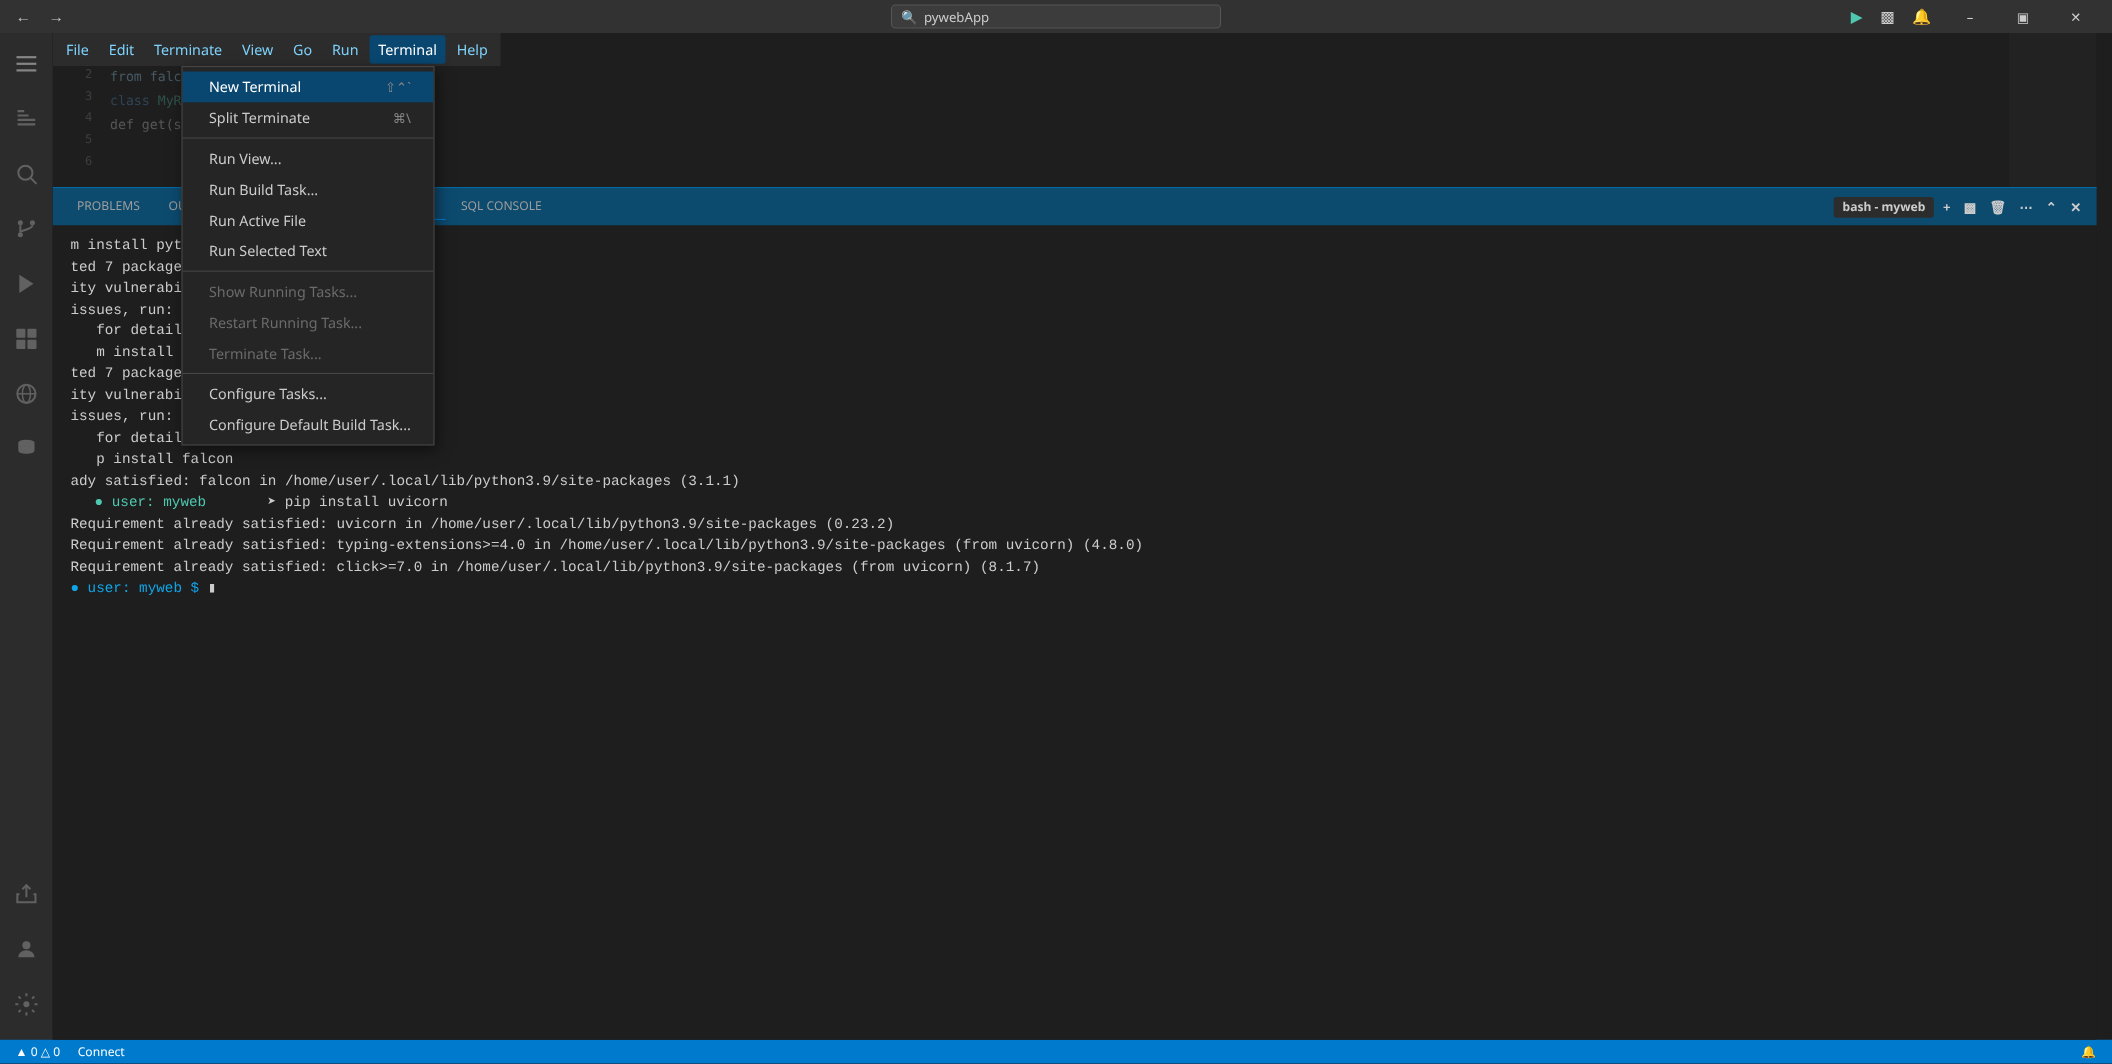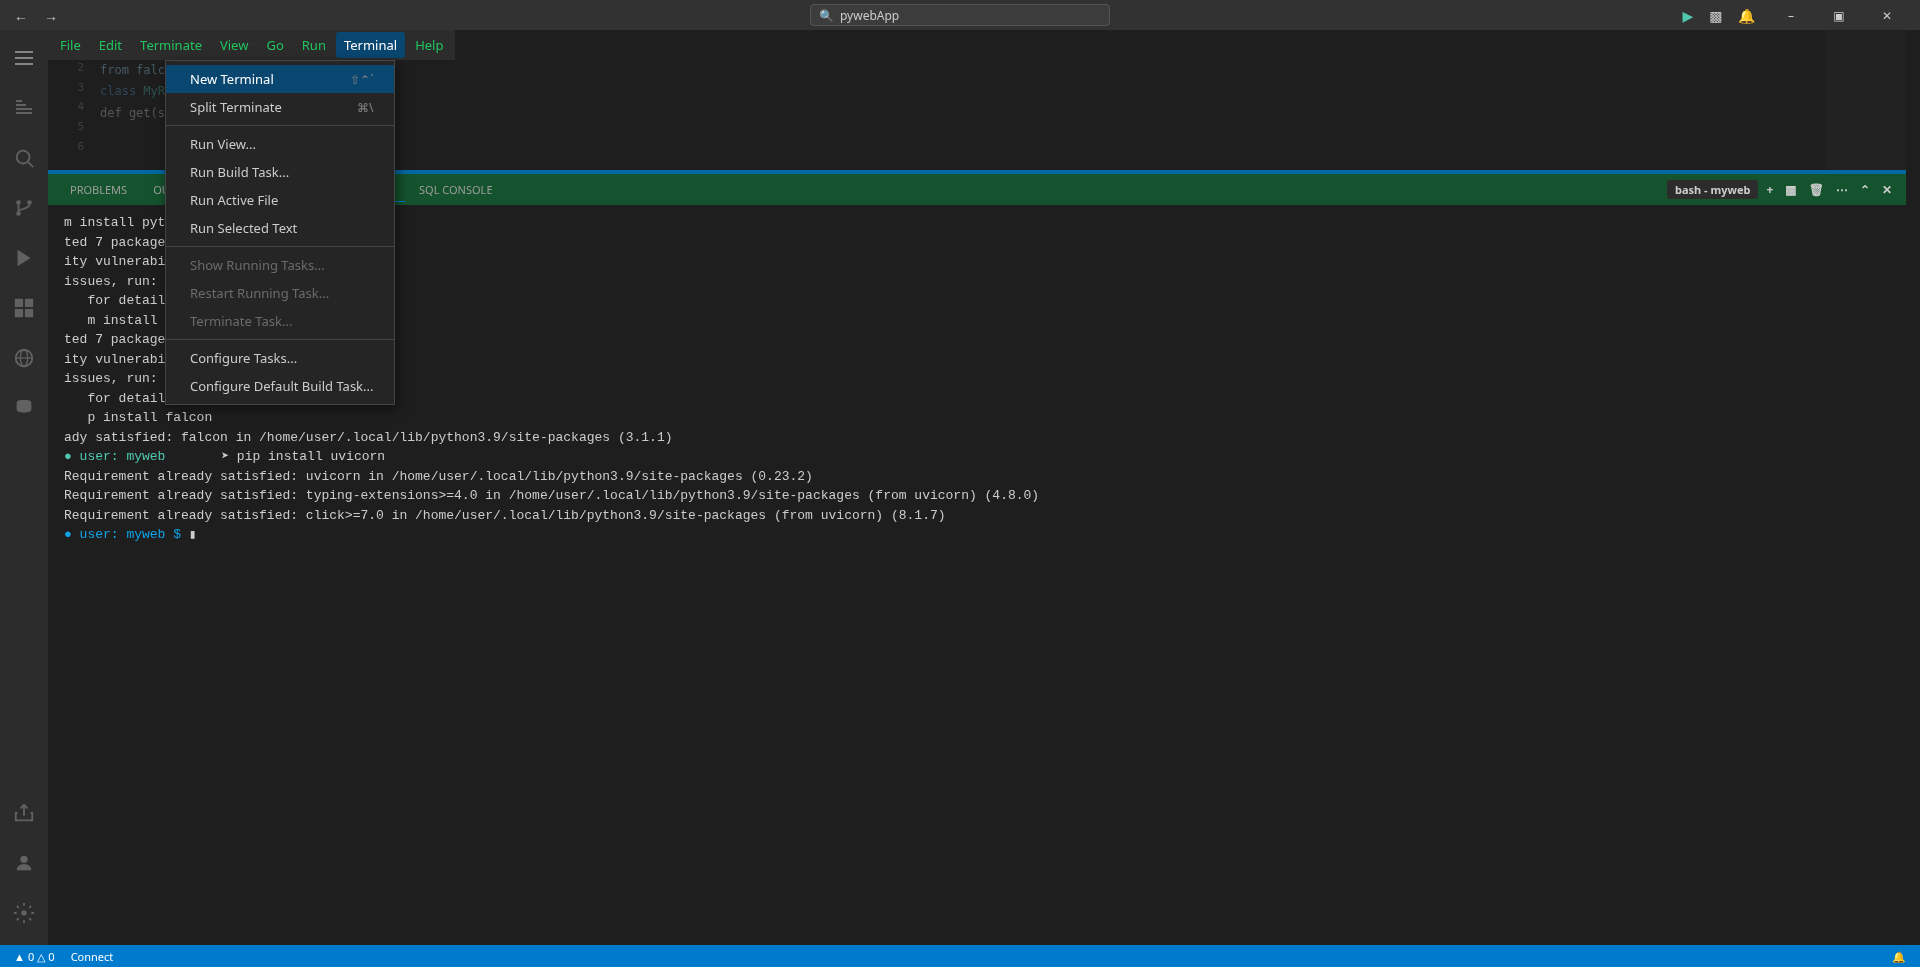--- a/index.html
+++ b/index.html
@@ -118,21 +118,21 @@
       align-items: center;
       padding: 0 4px;
       gap: 2px;
       z-index: 100;
     }
     .menu-item {
       padding: 4px 8px;
       cursor: pointer;
       border-radius: 3px;
       font-size: 13px;
-      color: #22c55e;
+      color: #7dd3fc;
     }
     .menu-item.active { background: #094771; color: #ffffff; }
 
     
     .dropdown {
       position: absolute;
       background: #252526;
       border: 1px solid #454545;
       box-shadow: 2px 4px 12px rgba(0,0,0,0.5);
       min-width: 160px;
@@ -179,26 +179,26 @@
 
     
     .terminal-panel {
       flex: 1;
       display: flex;
       flex-direction: column;
       background: #1e1e1e;
     }
     .terminal-tabs-bar {
       height: 35px;
-      background: #14532d;
+      background: #0c4a6e;
       display: flex;
       align-items: center;
       padding: 0 10px;
       gap: 2px;
-      border-top: 4px solid #0369a1;
+      border-top: 1px solid #0369a1;
     }
     .terminal-tab {
       padding: 4px 12px;
       cursor: pointer;
       font-size: 11px;
       color: #9d9d9d;
       border-bottom: 1px solid transparent;
     }
     .terminal-tab.active {
       color: #ffffff;
@@ -508,21 +508,21 @@
         <div class="term-line">issues, run:</div>
         <div class="term-line">&nbsp;&nbsp; for details.</div>
         <div class="term-line">&nbsp;&nbsp; m install pip</div>
         <div class="term-line">ted 7 packages in 328ms</div>
         <div class="term-line">ity vulnerabilities</div>
         <div class="term-line">issues, run:</div>
         <div class="term-line">&nbsp;&nbsp; for details.</div>
         <div class="term-line">&nbsp;&nbsp; p install falcon</div>
         <div class="term-line">ady satisfied: falcon in /home/user/.local/lib/python3.9/site-packages (3.1.1)</div>
         <div class="term-line">
-          <span style="color:#4ec9b0;">● user: myweb</span>
+          <span style="color:#4ec9b0;margin-left:22px;">● user: myweb</span>
           <span style="color:#cccccc;margin-left:48px;"> ➤ pip install uvicorn</span>
         </div>
         <div class="term-line">Requirement already satisfied: uvicorn in /home/user/.local/lib/python3.9/site-packages (0.23.2)</div>
         <div class="term-line">Requirement already satisfied: typing-extensions&gt;=4.0 in /home/user/.local/lib/python3.9/site-packages (from uvicorn) (4.8.0)</div>
         <div class="term-line">Requirement already satisfied: click&gt;=7.0 in /home/user/.local/lib/python3.9/site-packages (from uvicorn) (8.1.7)</div>
         <div class="term-line">
           <span style="color:#0ea5e9;">● user: myweb $</span>
           <span style="color:#cccccc;"> ▮</span>
         </div>
       </div>

